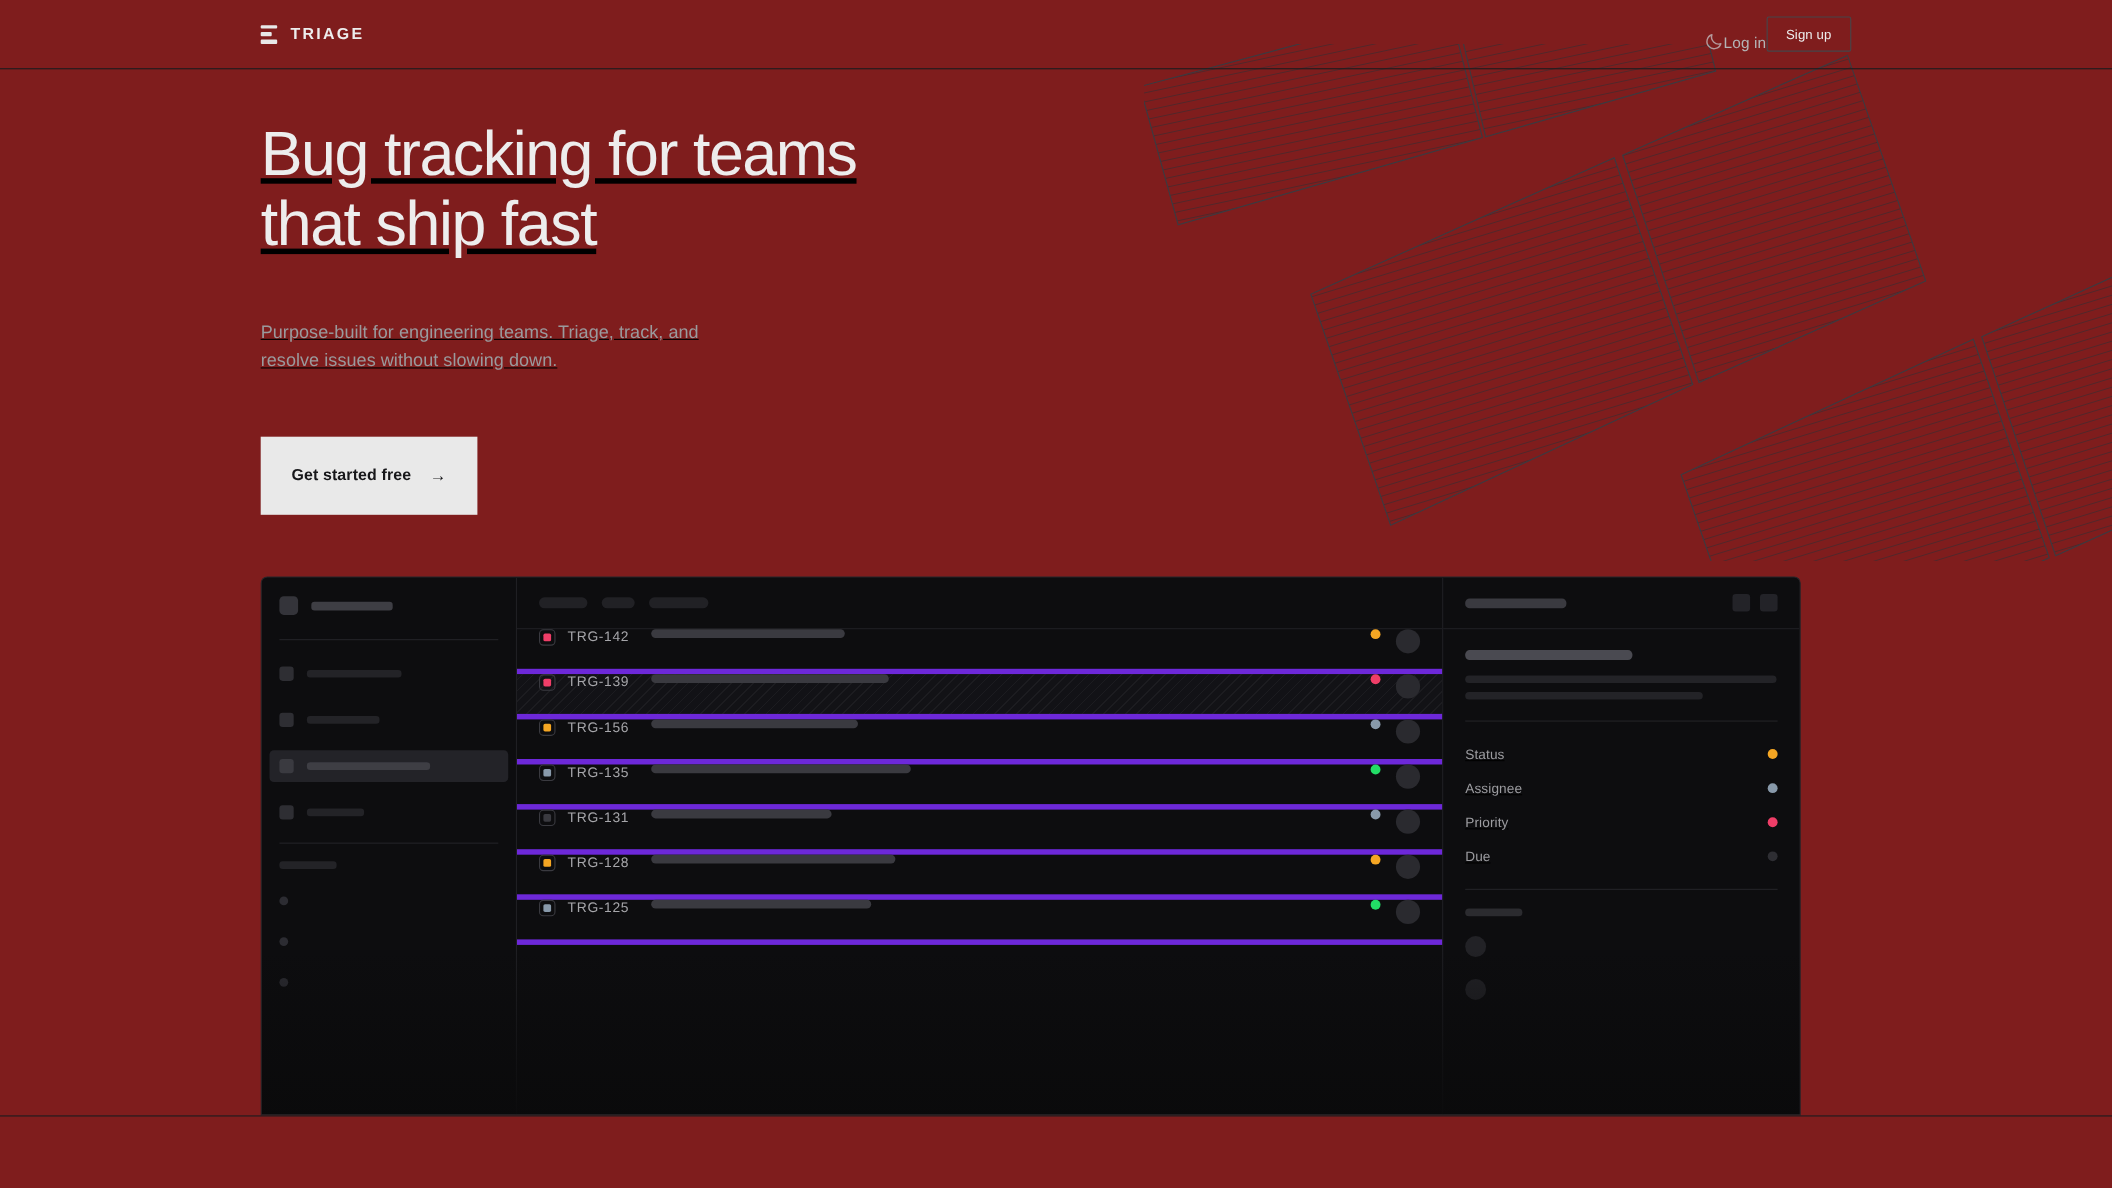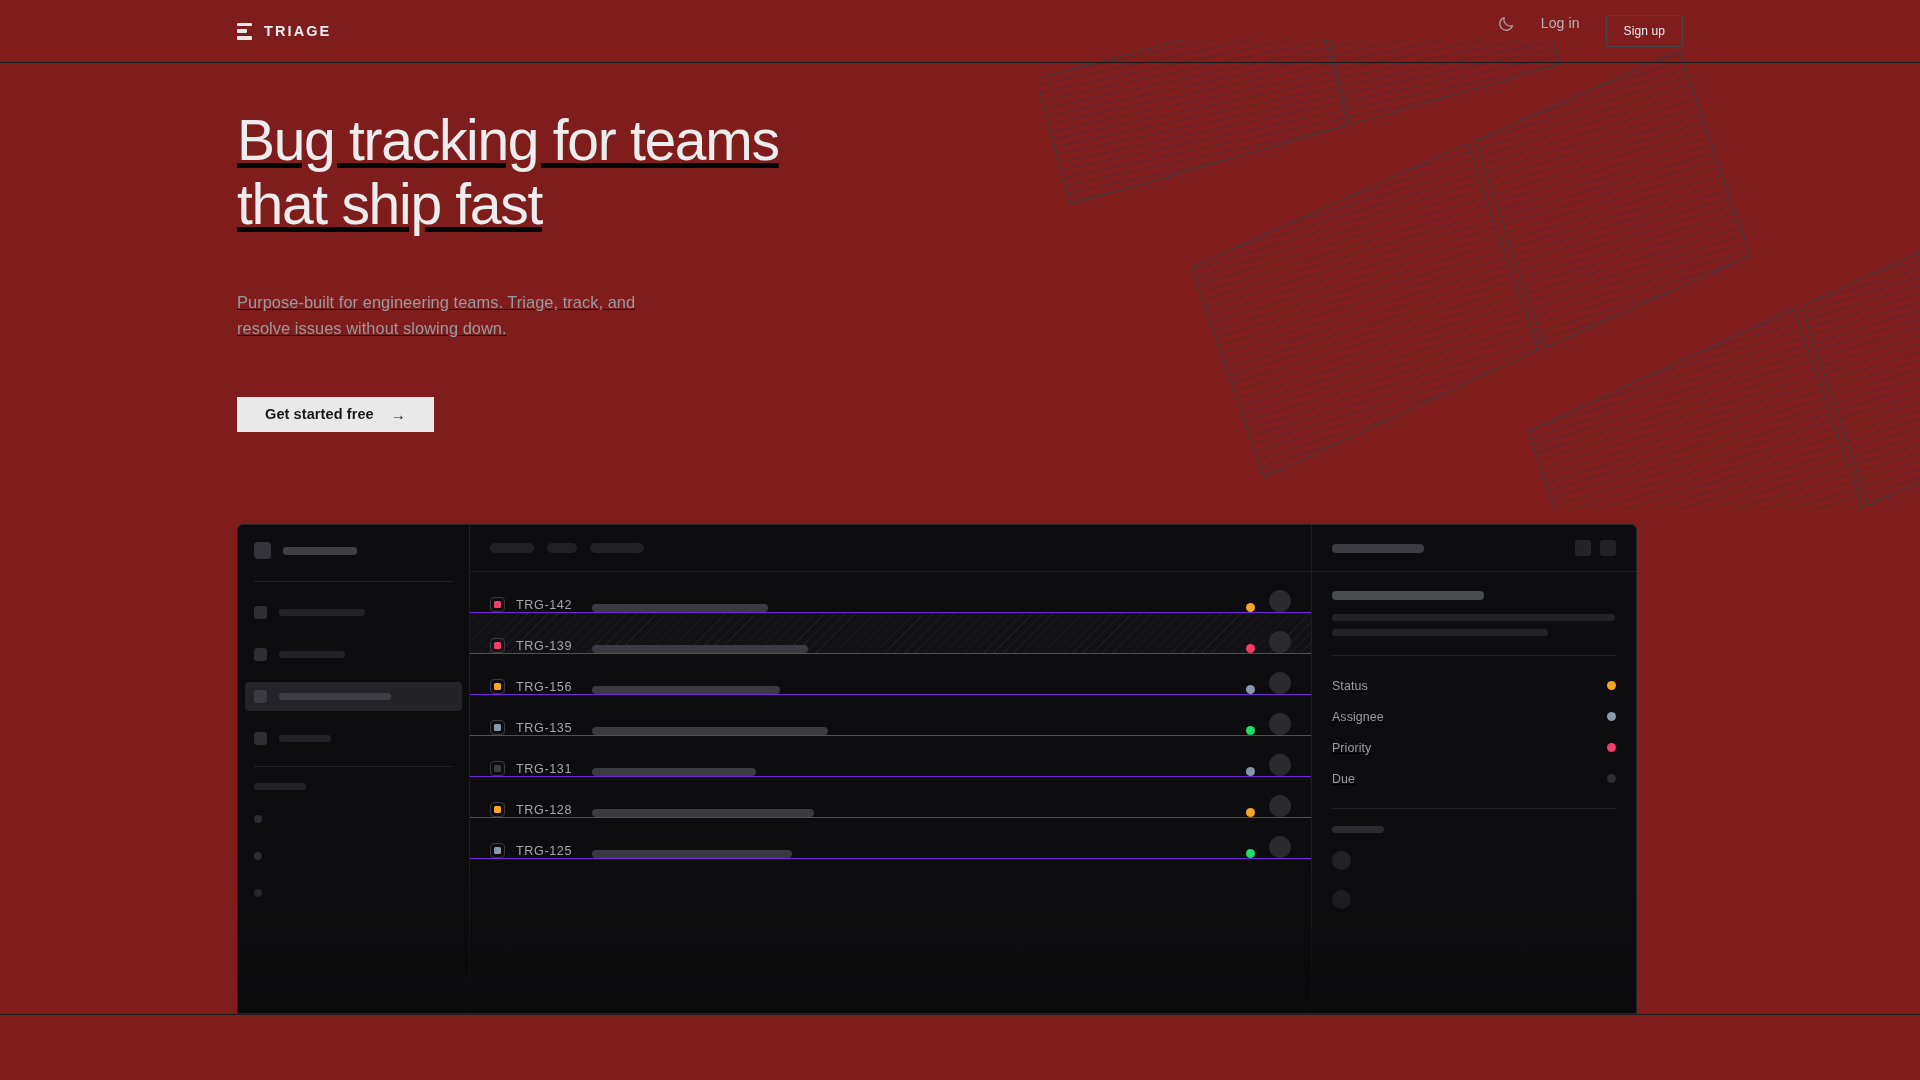--- a/index.html
+++ b/index.html
@@ -21,21 +21,21 @@
   .brand { position:absolute; left:237px; display:flex; align-items:center; gap:12px; }
   .logo-mark { width:15px; height:17px; display:flex; flex-direction:column; justify-content:space-between; }
   .logo-mark i { display:block; height:3.6px; background:#e8e8e8; border-radius:1px; }
   .logo-mark i:nth-child(1){ width:15px; }
   .logo-mark i:nth-child(2){ width:10px; }
   .logo-mark i:nth-child(3){ width:15px; }
   .brand-name {
     color:#ededed; font-size:14.5px; font-weight:bold; letter-spacing:2.1px;
   }
   .header-right {
-    position:absolute; right:237px; display:flex; align-items:flex-start; gap:26px;
+    position:absolute; right:237px; display:flex; align-items:flex-end; 
   }
   .moon-icon { width:18px; height:18px; display:block; opacity:.72; }
   .login-link { color:#b4b4b6; font-size:14px; letter-spacing:.1px; }
   .signup-btn {
     border:1px solid #46464a; color:#ededed; font-size:12px;
     padding:8px 17px; background:transparent; border-radius:2px; letter-spacing:.1px;
   }
 
   
   .deco { position:absolute; top:40px; right:0; width:880px; height:470px; overflow:hidden; pointer-events:none; z-index:1; }
@@ -47,21 +47,21 @@
     font-size:57px; line-height:1.12; font-weight:normal;
     color:#ededed; letter-spacing:-1.3px; white-space:pre-line;
   }
   .hero p {
     margin-top:52px; font-size:16.4px; line-height:1.62; color:#9a9a9d;
     letter-spacing:.05px; white-space:pre-line;
   }
   .cta {
     margin-top:55px; display:inline-flex; align-items:center; gap:17px;
     background:#e9e9e9; color:#17171a; font-size:14.5px; font-weight:bold;
-    padding:9px 28px; border:none; letter-spacing:.1px;text-align:right;
+    padding:27px 28px; border:none; letter-spacing:.1px;text-align:right;
   }
   .cta .arrow { font-size:15px; font-weight:normal; }
 
   
   .mock {
     position:absolute; left:237px; top:524px; width:1400px; height:490px;
     border:1px solid #26262a; border-radius:6px 6px 0 0;
     background:#0d0d0f; display:flex; overflow:hidden; z-index:10;
   }
   .mock::after{
@@ -84,22 +84,22 @@
   .nav-item.active .nav-sq { background:#3a3a40; }
   .dot-row { display:flex; align-items:center; height:17px; margin-bottom:20px; }
   .dot-sm { width:8px; height:8px; border-radius:50%; background:#2c2c32; }
 
   
   .m-list { flex:1; display:flex; flex-direction:column; min-width:0; }
   .list-toolbar { height:47px; border-bottom:1px solid #1f1f23; display:flex; align-items:center; gap:13px; padding:0 20px; }
   .chip { height:10px; border-radius:5px; background:#212125; }
   .rows { display:flex; flex-direction:column; }
   .row {
-    height:41px; display:flex; align-items:flex-end; padding:0 20px;
-    border-bottom:1px solid #6d28d9; gap:0; position:relative;
+    height:41px; display:flex; align-items:flex-start; padding:0 20px;
+    border-bottom:5px solid #6d28d9; gap:0; position:relative;
   }
   .row.hl {
     background-color:#121216;
     background-image:repeating-linear-gradient(-45deg, rgba(255,255,255,.045) 0 1px, transparent 1px 7px);
   }
   .pri { width:15px; height:15px; border-radius:4px; border:1px solid #3a3a40; display:flex; align-items:center; justify-content:center; flex:none; }
   .pri i { width:7px; height:7px; border-radius:1.5px; display:block; }
   .rid { color:#a6a6aa; font-size:12.6px; letter-spacing:.6px; margin-left:11px; width:66px; flex:none; }
   .rtitle { height:8px; border-radius:4px; background:#3a3a40; margin-left:10px; }
   .rspacer { flex:1; }

